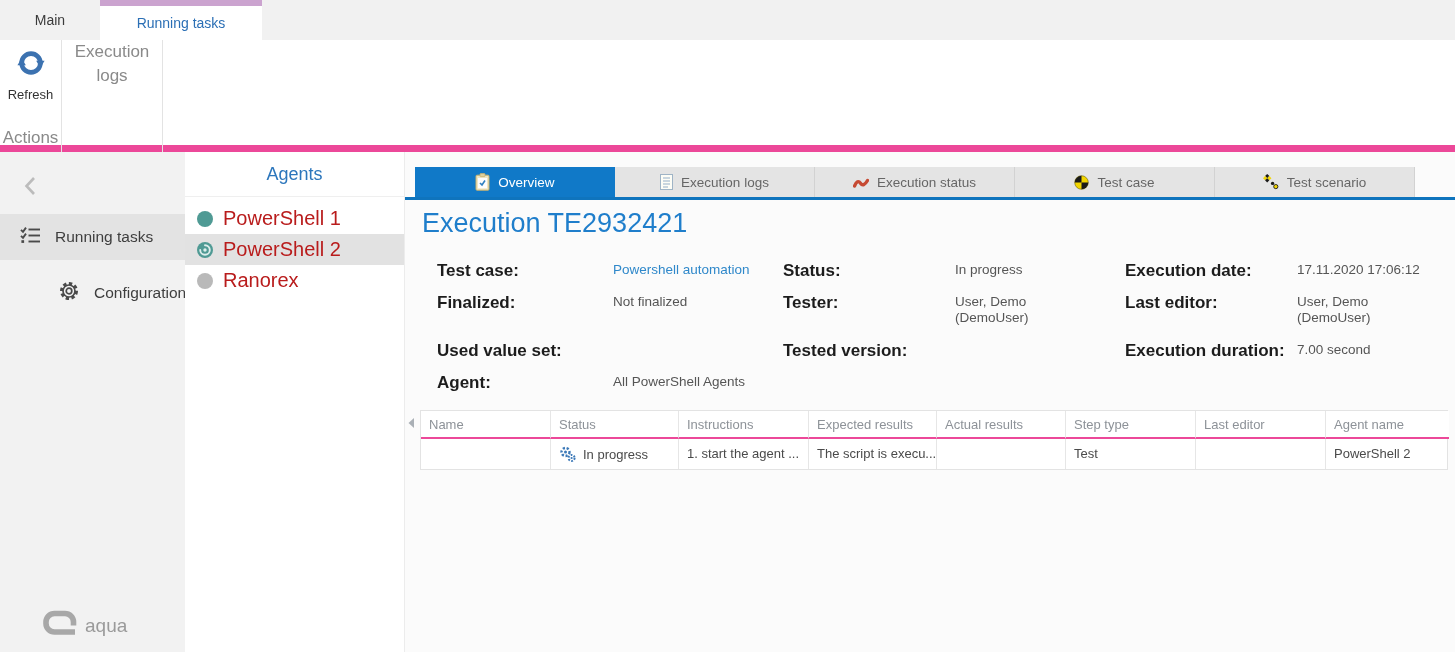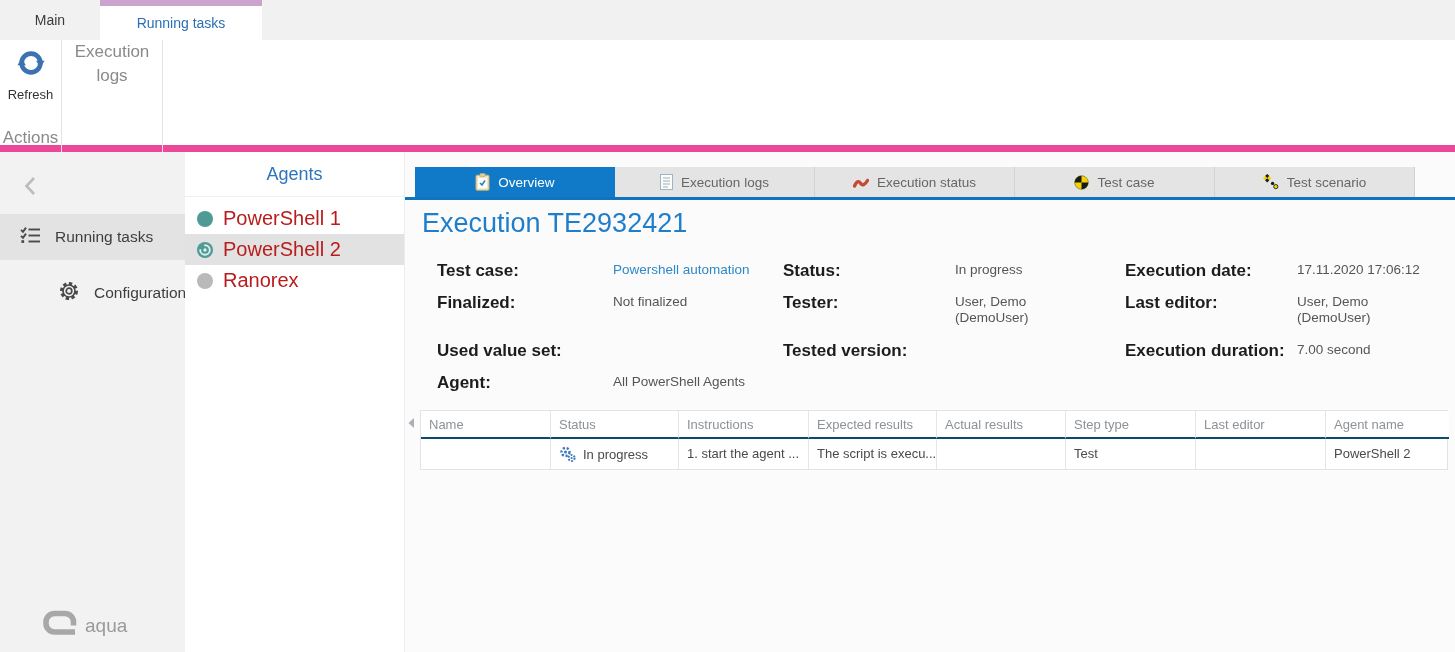--- a/index.html
+++ b/index.html
@@ -54,21 +54,21 @@
   .fvalue { font-size: 13.5px; color: #555; line-height: 16px; }
   .fvalue.link { color: #2f88ca; cursor: pointer; }
   .fvalue.narrow { max-width: 112px; }
   .fvalue.nowrap { white-space: nowrap; }
 
   .grid-arrow { position: absolute; left: 2px; top: 263px; cursor: pointer; }
   .steps-table { position: absolute; left: 15px; top: 258px; width: 1028px; display: grid;
     grid-template-columns: 130px 128px 130px 128px 129px 130px 130px 123px;
     background: #fff; border: 1px solid #e3e3e3; }
   .th { height: 28px; line-height: 27px; padding-left: 8px; font-size: 13px; color: #8d9298; background: #fff;
-    border-right: 1px solid #e6e6e6; border-bottom: 2px solid #0c4a6e; white-space: nowrap; overflow: hidden; cursor: pointer; }
+    border-right: 1px solid #e6e6e6; border-bottom: 2px solid #ec4899; white-space: nowrap; overflow: hidden; cursor: pointer; }
   .th:nth-child(8) { border-right: none; }
   .td { height: 30px; line-height: 29px; padding-left: 8px; font-size: 13px; color: #4a4a4a;
     border-right: 1px solid #e6e6e6; white-space: nowrap; overflow: hidden; }
   .trow { display: contents; }
   .td.status-cell { display: flex; align-items: center; gap: 6px; }
   .td:last-child { border-right: none; }
 </style>
 </head>
 <body>
 

